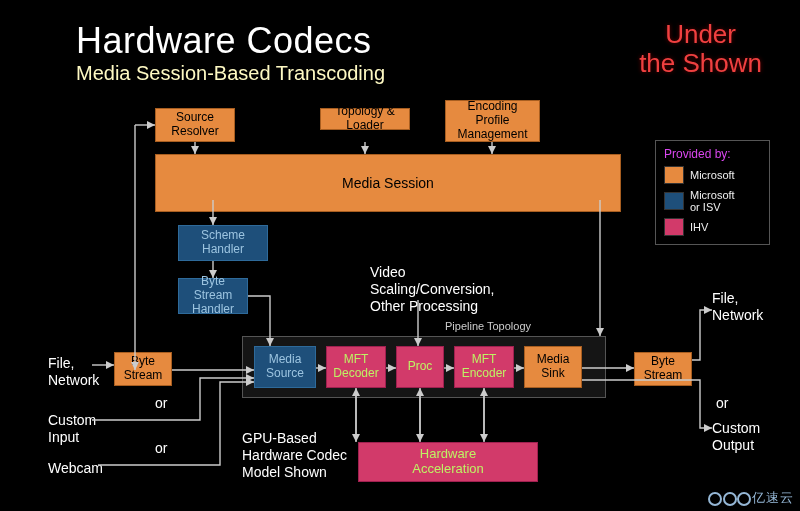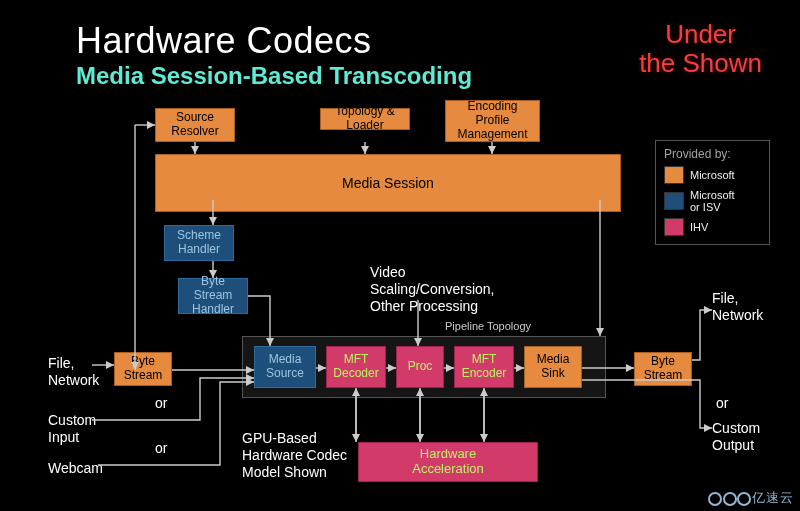--- a/index.html
+++ b/index.html
@@ -17,23 +17,23 @@
     left: 76px;
     top: 20px;
     font-size: 36px;
     font-weight: 200;
     letter-spacing: 0.5px;
   }
   .subtitle {
     position: absolute;
     left: 76px;
     top: 62px;
-    font-size: 24px;
-    font-weight: 700;
-    color: #5eead4;
+    font-size: 20px;
+    font-weight: 400;
+    color: #fef9c3;
   }
   .corner {
     position: absolute;
     right: 38px;
     top: 20px;
     font-size: 26px;
     font-weight: 400;
     color: #f04040;
     text-align: center;
     line-height: 1.1;
@@ -70,21 +70,21 @@
   }
   .legend {
     position: absolute;
     right: 30px;
     top: 140px;
     width: 115px;
     border: 1px solid #555;
     padding: 6px 8px 8px;
     font-size: 12px;
   }
-  .legend-title { color: #a3a3a3; font-size:12px; }
+  .legend-title { color: #d946ef; font-size:12px; }
   .legend-row { display: flex; align-items: center; margin-top: 5px; }
   .legend-sw { width: 20px; height: 18px; margin-right: 6px; border:1px solid #333; }
   .legend-sw.ms  { background:#e68a3f; }
   .legend-sw.isv { background:#1e4f7a; }
   .legend-sw.ihv { background:#d23a6a; }
   .legend-lab { font-size: 11px; color:#eee; line-height:1.1; }
   svg.arrows { position: absolute; left: 0; top: 0; width: 800px; height: 511px; pointer-events: none; }
   .watermark {
     position: absolute;
     right: 6px;
@@ -111,21 +111,21 @@
   <span>Under</span><br>
   <span>the Shown</span>
 </div>
 
 <div class="box ms" style="left:155px; top:108px; width:80px; height:34px;">Source<br>Resolver</div>
 <div class="box ms" style="left:320px; top:108px; width:90px; height:22px;">Topology &amp;<br>Loader</div>
 <div class="box ms" style="left:445px; top:100px; width:95px; height:42px;">Encoding<br>Profile<br>Management</div>
 
 <div class="box ms" style="left:155px; top:154px; width:466px; height:58px; font-size:14px;">Media Session</div>
 
-<div class="box isv" style="left:164px; top:225px; width:70px; height:36px;">Scheme<br>Handler</div>
+<div class="box isv" style="left:178px; top:225px; width:90px; height:36px;">Scheme<br>Handler</div>
 <div class="box isv" style="left:178px; top:278px; width:70px; height:36px;">Byte<br>Stream<br>Handler</div>
 
 <div class="side-label" style="left:370px; top:264px;">Video<br>Scaling/Conversion,<br>Other Processing</div>
 
 <div class="pipe-frame" style="left:242px; top:336px; width:364px; height:62px;"></div>
 <div class="pipe-label" style="left:445px; top:320px;">Pipeline Topology</div>
 
 <div class="box ms" style="left:114px; top:352px; width:58px; height:34px;">Byte<br>Stream</div>
 
 <div class="box isv" style="left:254px; top:346px; width:62px; height:42px;">Media<br>Source</div>

